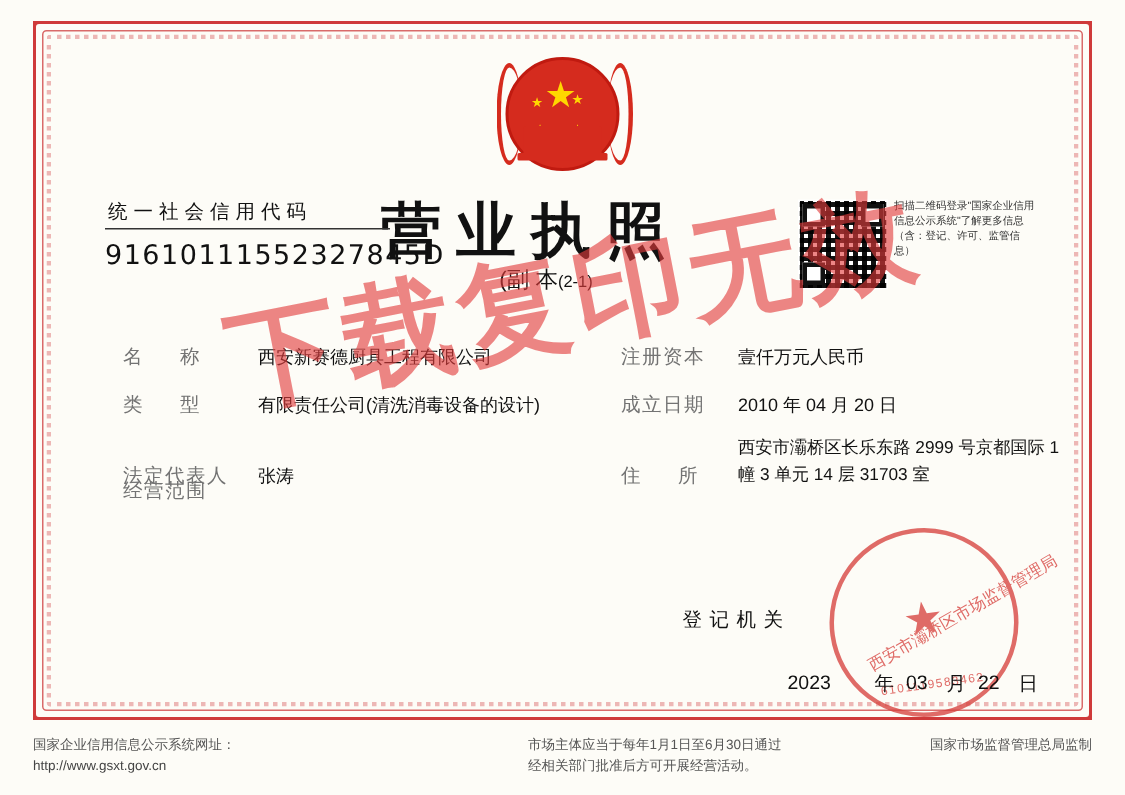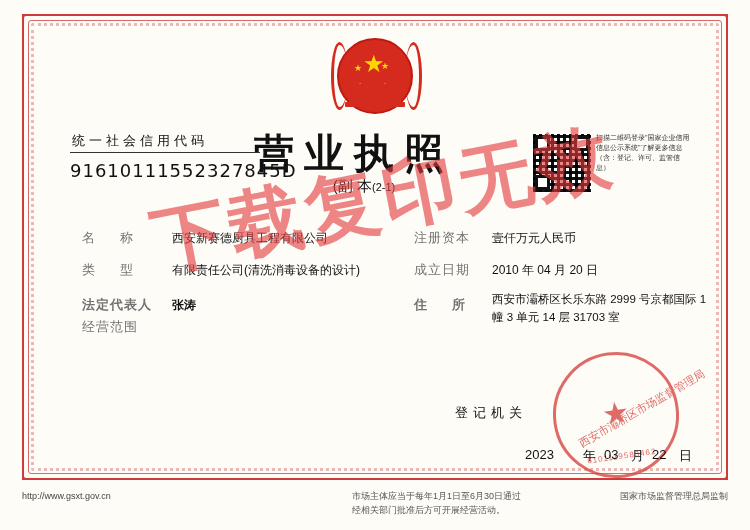--- a/index.html
+++ b/index.html
@@ -226,21 +226,21 @@
     color: #111;
     line-height: 1.55;
   }
   .left-col-label { left: 82px; }
   .left-col-value { left: 172px; }
   .right-col-label { left: 414px; }
   .right-col-value { left: 492px; }
 
   .row1 { top: 229px; }
   .row2 { top: 261px; }
-  .row3 { top: 296px; font-weight: bold; }
+  .row3 { top: 308px; }
   .row4 { top: 318px; }
 
   .scope-value {
     position: absolute;
     left: 172px;
     top: 316px;
     width: 222px;
     font-size: 11px;
     line-height: 1.62;
     color: #111;
@@ -443,20 +443,21 @@
   <div class="date-line date-y">2023</div>
   <div class="date-line date-ych">年</div>
   <div class="date-line date-m">03</div>
   <div class="date-line date-mch">月</div>
   <div class="date-line date-d">22</div>
   <div class="date-line date-dch">日</div>
 
   <div class="watermark">下载复印无效</div>
 
   <div class="footer-left">
+    <div>国家企业信用信息公示系统网址：</div>
     <div class="url">http://www.gsxt.gov.cn</div>
   </div>
   <div class="footer-center">
     <div>市场主体应当于每年1月1日至6月30日通过</div>
     <div>经相关部门批准后方可开展经营活动。</div>
   </div>
   <div class="footer-right">国家市场监督管理总局监制</div>
 
 </div>
 

